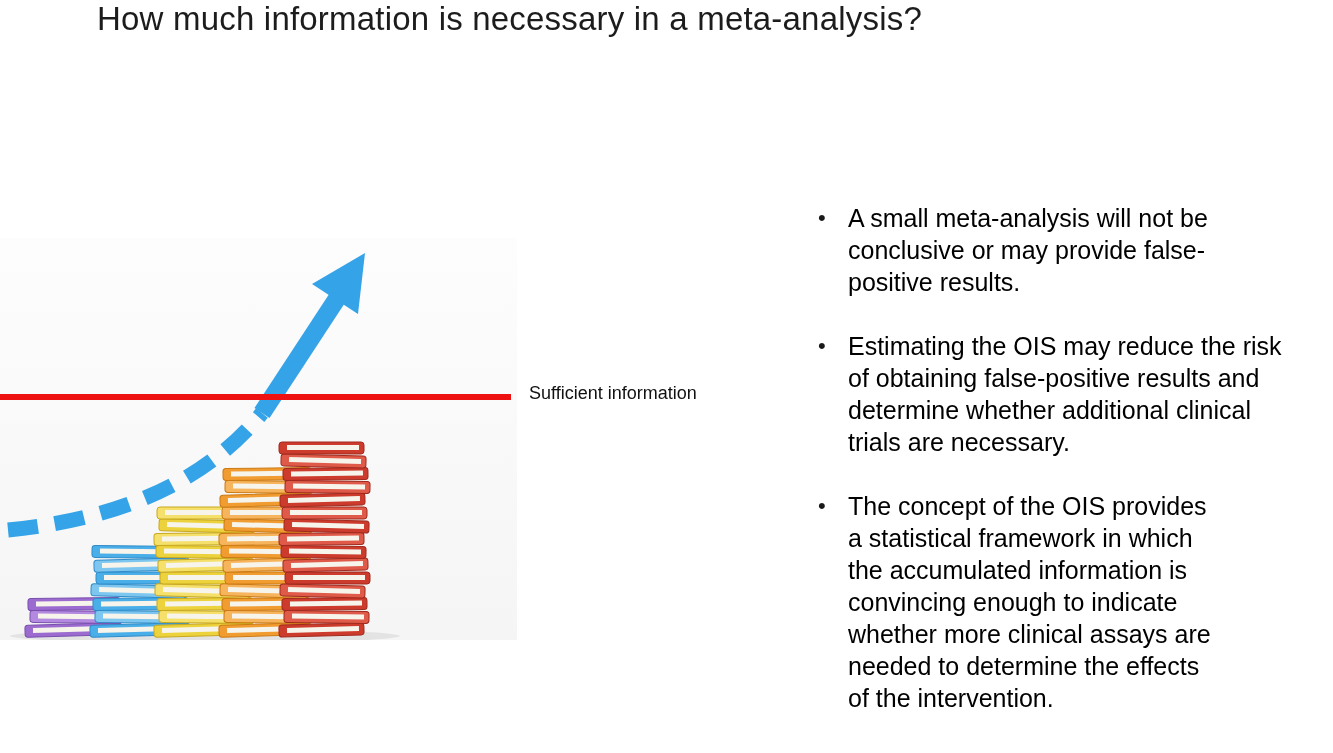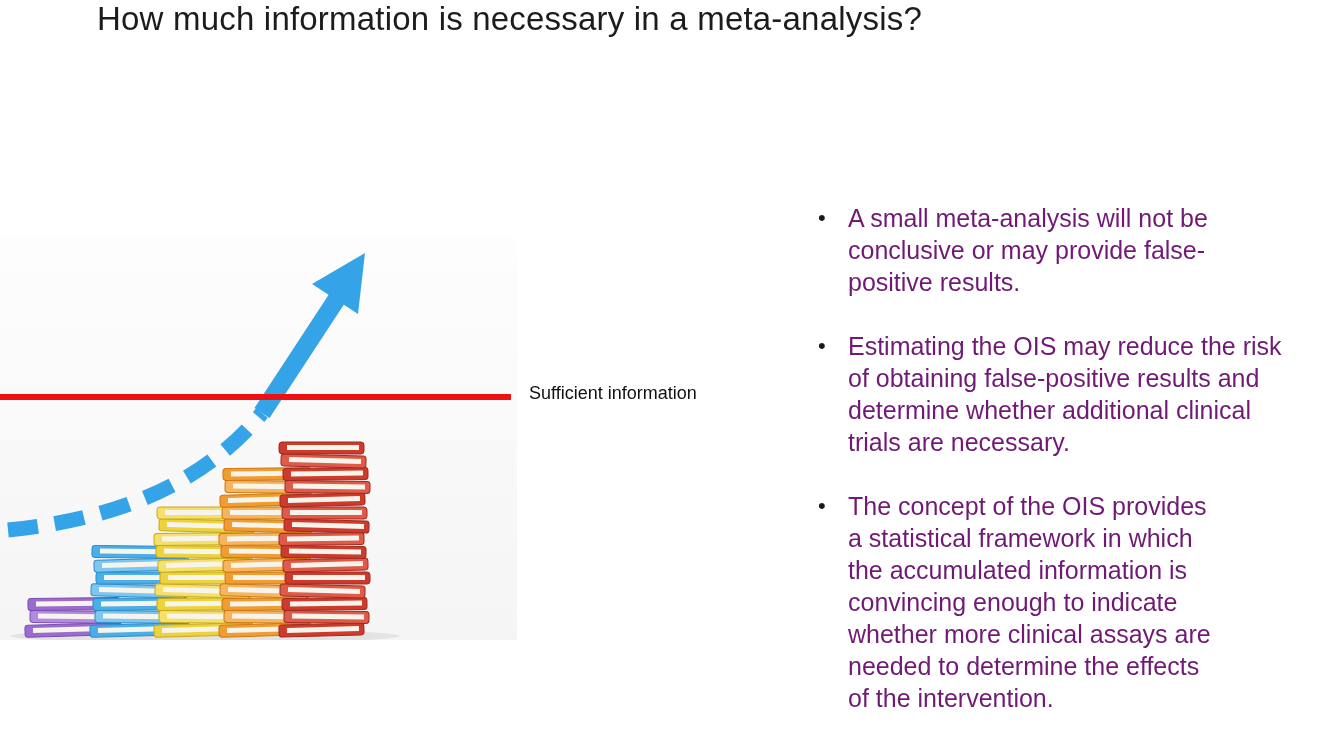--- a/index.html
+++ b/index.html
@@ -86,21 +86,21 @@
     flex: 0 0 auto;
     width: 30px;
     font-size: 22px;
     line-height: 32px;
     color: #1a1a1a;
   }
   .bullet-text {
     flex: 1 1 auto;
     font-size: 25px;
     line-height: 32px;
-    color: #701a75;
+    color: #000000;
     white-space: pre-line;
   }
 </style>
 </head>
 <body>
 
 <div class="slide">
 
   <h1 class="slide-title">How much information is necessary in a meta-analysis?</h1>
 

